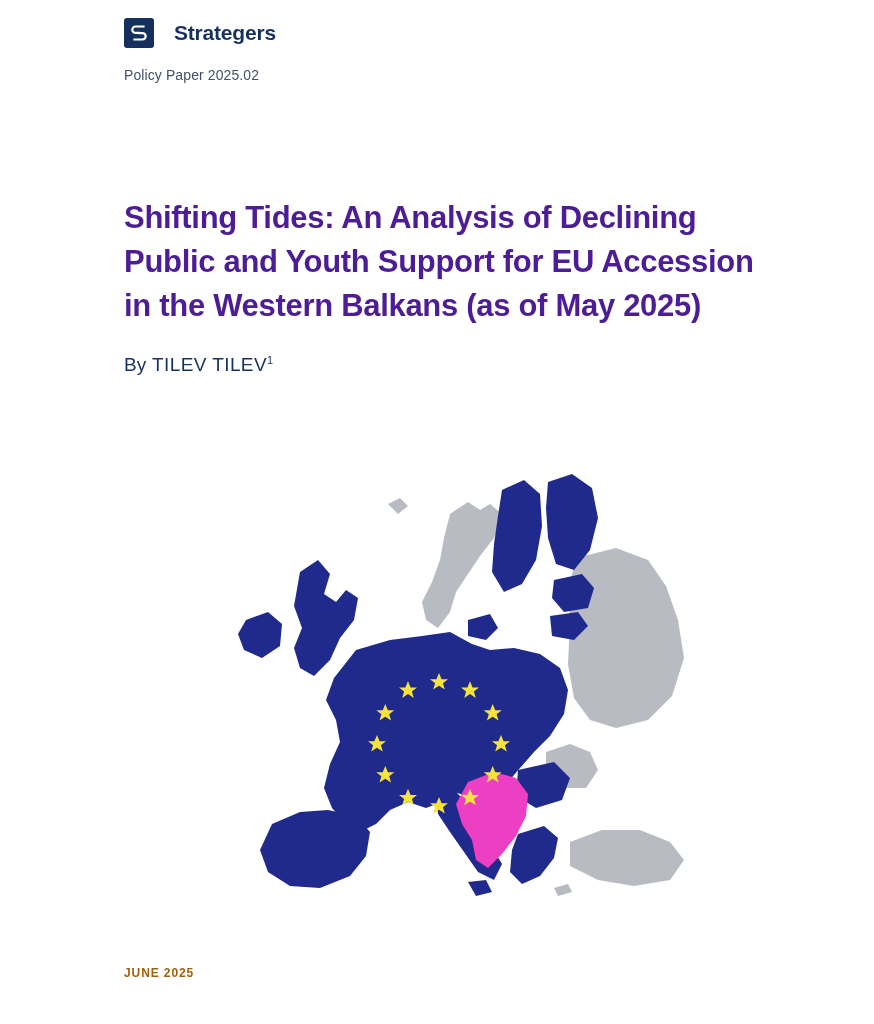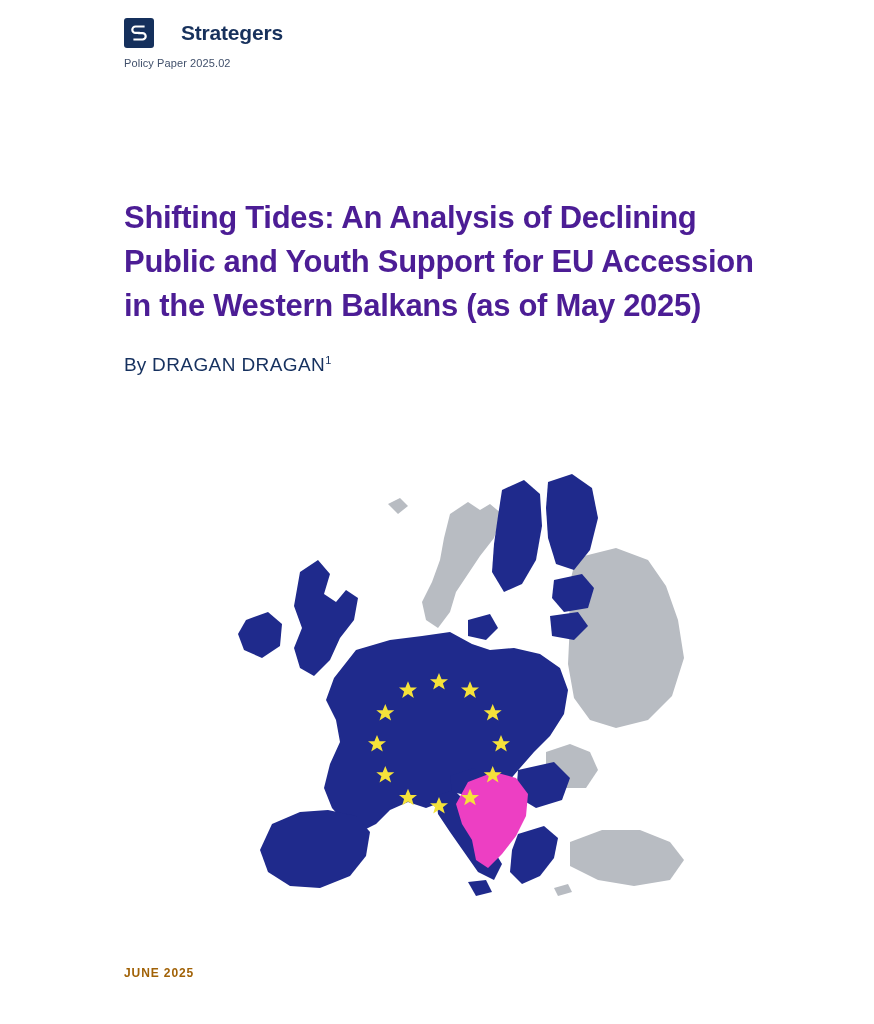--- a/index.html
+++ b/index.html
@@ -24,21 +24,21 @@
 
   
   .masthead {
     position: absolute;
     left: 124px;
     top: 18px;
   }
   .brand-row {
     display: flex;
     align-items: center;
-    gap: 27px;
+    gap: 20px;
   }
   .brand-mark {
     width: 30px;
     height: 30px;
     background: #15305c;
     border-radius: 3px;
     position: relative;
     flex: 0 0 auto;
   }
   .brand-mark .glyph {
@@ -48,22 +48,22 @@
     align-items: center;
     justify-content: center;
   }
   .brand-name {
     font-size: 21px;
     font-weight: bold;
     color: #17315c;
     letter-spacing: -0.2px;
   }
   .policy-line {
-    margin-top: 9px;
-    font-size: 11px;
+    margin-top: 19px;
+    font-size: 14px;
     color: #41506b;
     letter-spacing: 0.1px;
   }
 
   
   .title-block {
     position: absolute;
     left: 124px;
     top: 196px;
     width: 640px;
@@ -131,21 +131,21 @@
         </span>
       </div>
       <div class="brand-name">Strategers</div>
     </div>
     <div class="policy-line">Policy Paper 2025.02</div>
   </div>
 
   <div class="title-block">
     <h1 class="doc-title">Shifting Tides: An Analysis of Declining Public and Youth Support for EU Accession in the Western Balkans (as of May 2025)</h1>
     <div class="byline">
-      <span>By </span><span class="name">DRAGAN DRAGAN</span><sup>1</sup>
+      <span>By </span><span class="name">TILEV TILEV</span><sup>1</sup>
     </div>
   </div>
 
   <div class="map-wrap">
     <svg viewBox="0 0 640 495" aria-hidden="true">
       <g fill="#b8bcc2">
 
         <path d="M300 62 L318 50 L330 58 L340 52 L352 62 L344 86 L330 104 L318 122 L306 140 L300 160 L288 176 L276 168 L272 150 L282 130 L290 108 L294 86 Z"></path>
 
         <path d="M238 52 L250 46 L258 54 L248 62 Z"></path>

